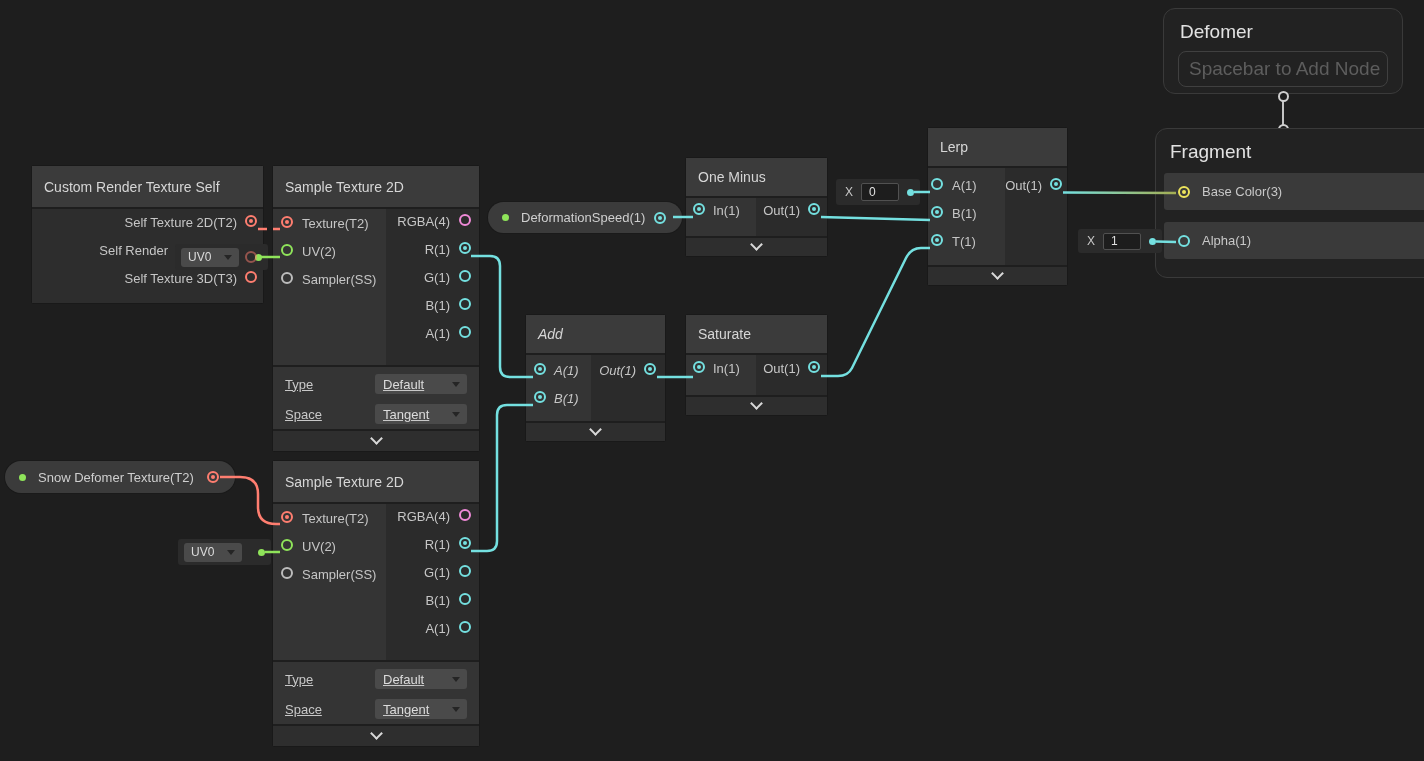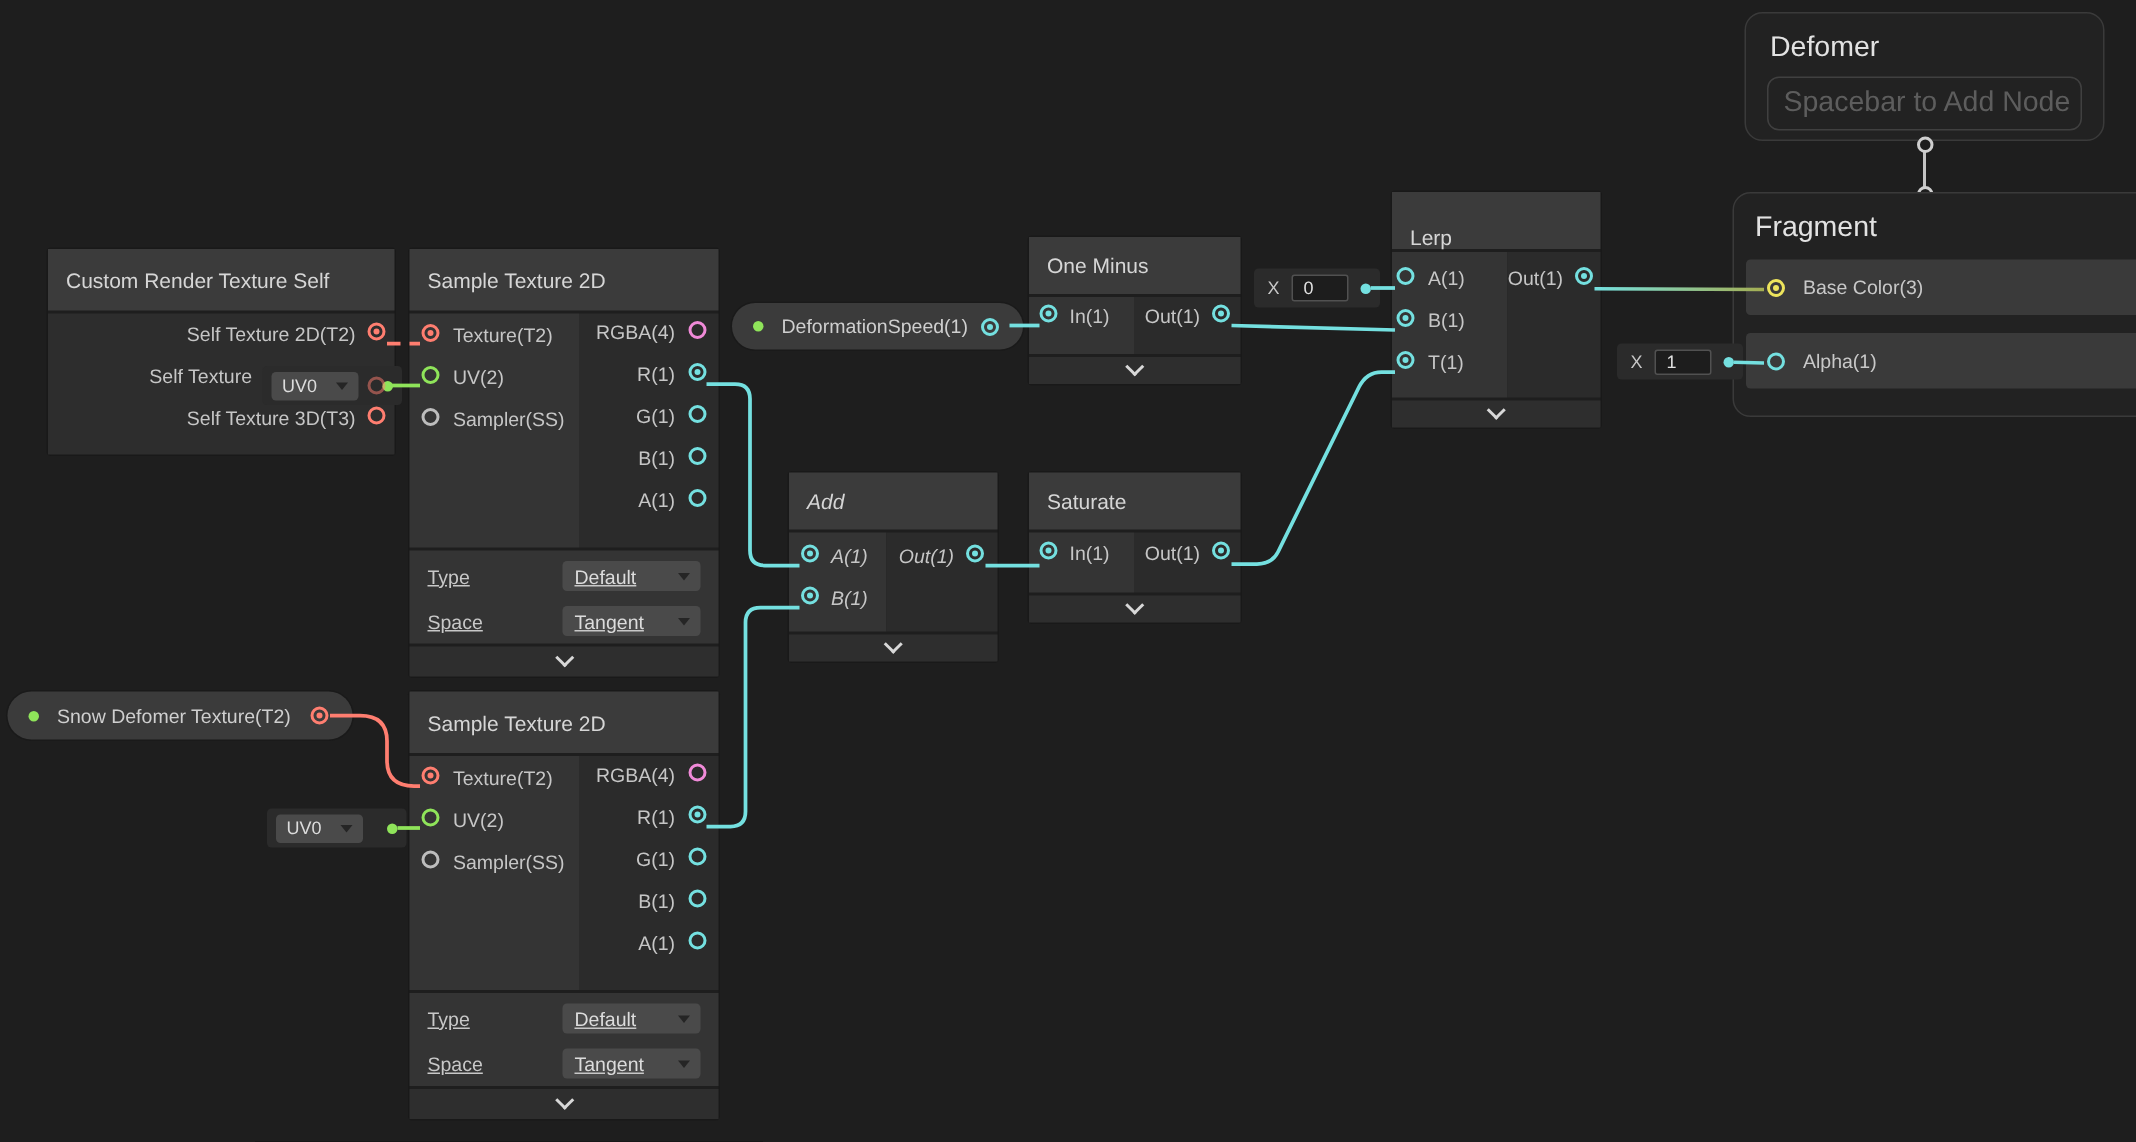--- a/index.html
+++ b/index.html
@@ -64,21 +64,21 @@
   <div class="node" style="left:32px;top:166px;width:231px;">
     <div class="n-header" style="height:41px;">
       <span>Custom Render Texture Self</span>
     </div>
     <div style="background:#2d2d2d;height:94px;padding-top:6px;margin-top:2px;">
       <div class="prow out">
         <span>Self Texture 2D(T2)</span>
         <span class="port pf c-red" style="margin-left:8px;margin-right:6px;"></span>
       </div>
       <div class="prow out">
-        <span style="margin-right:95px;">Self Texture</span>
+        <span style="margin-right:95px;">Self Render</span>
       </div>
       <div class="prow out">
         <span>Self Texture 3D(T3)</span>
         <span class="port c-red" style="margin-left:8px;margin-right:6px;"></span>
       </div>
     </div>
   </div>
 
   <span class="port c-red hidden-port" style="left:245px;top:251px;"></span>
 
@@ -275,21 +275,21 @@
             <span class="port pf c-cyn" style="margin-left:8px;margin-right:7px;"></span>
           </div>
       </div>
     </div>
     <div class="n-collapse" style="height:18px;">
         <span class="chev"></span>
       </div>
   </div>
 
   <div class="node" style="left:928px;top:128px;width:139px;">
-    <div class="n-header" style="height:38px;align-items:flex-end;">
+    <div class="n-header" style="height:38px;">
       <span>Lerp</span>
     </div>
     <div class="n-body" style="height:97px;">
       <div class="col-in" style="width:78px;padding-top:10px;">
         <div class="prow">
             <span class="port c-cyn" style="margin-left:3px;margin-right:9px;"></span>
             <span>A(1)</span>
           </div>
         <div class="prow">
             <span class="port pf c-cyn" style="margin-left:3px;margin-right:9px;"></span>

